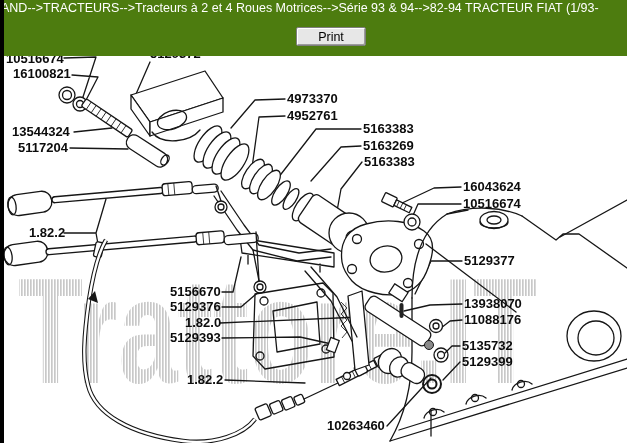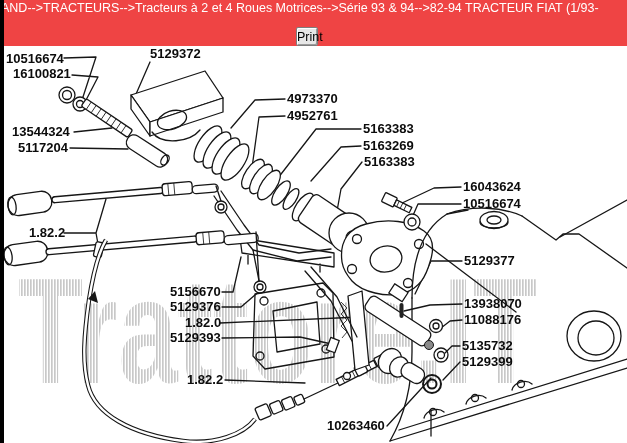--- a/index.html
+++ b/index.html
@@ -1,21 +1,21 @@
 <!DOCTYPE html>
 <html><head>
 <meta charset="utf-8">
 <style>
   html,body{margin:0;padding:0;}
   body{width:627px;height:443px;background:#ffffff;overflow:hidden;position:relative;
        font-family:"Liberation Sans",sans-serif;}
-  .header-bar{position:absolute;left:0;top:0;width:627px;height:46px;background:#ef4444;z-index:2;}
+  .header-bar{position:absolute;left:0;top:0;width:627px;height:56px;background:#4d7c0f;z-index:2;}
   .breadcrumb{position:absolute;left:1px;top:0;color:#fff;font-size:12.5px;line-height:16px;
               white-space:nowrap;font-family:"Liberation Sans",sans-serif;}
-  .print-btn{position:absolute;left:296px;top:27px;width:22px;height:19px;z-index:3;
+  .print-btn{position:absolute;left:296px;top:27px;width:70px;height:19px;z-index:3;
              background:#e7e7e7;border:1px solid #7e7e7e;border-radius:2px;
              box-shadow:inset 1px 1px 0 #ffffff, inset -1px -1px 0 #9c9c9c;
              font-family:"Liberation Sans",sans-serif;font-size:12.5px;color:#000;padding:0;cursor:pointer;}
   .left-border{position:absolute;left:0;top:0;width:4px;height:443px;background:#000;z-index:4;}
   svg.diagram{position:absolute;left:0;top:0;z-index:1;}
   .ol{stroke:#161616;stroke-width:1.3;fill:none;stroke-linejoin:round;stroke-linecap:round;}
   .fw{stroke:#161616;stroke-width:1.3;fill:#ffffff;stroke-linejoin:round;}
   .thin{stroke:#161616;stroke-width:0.8;fill:none;}
   .pl{font-family:"Liberation Sans","DejaVu Sans",sans-serif;font-weight:bold;font-size:13px;fill:#0c0c0c;}
 </style>

